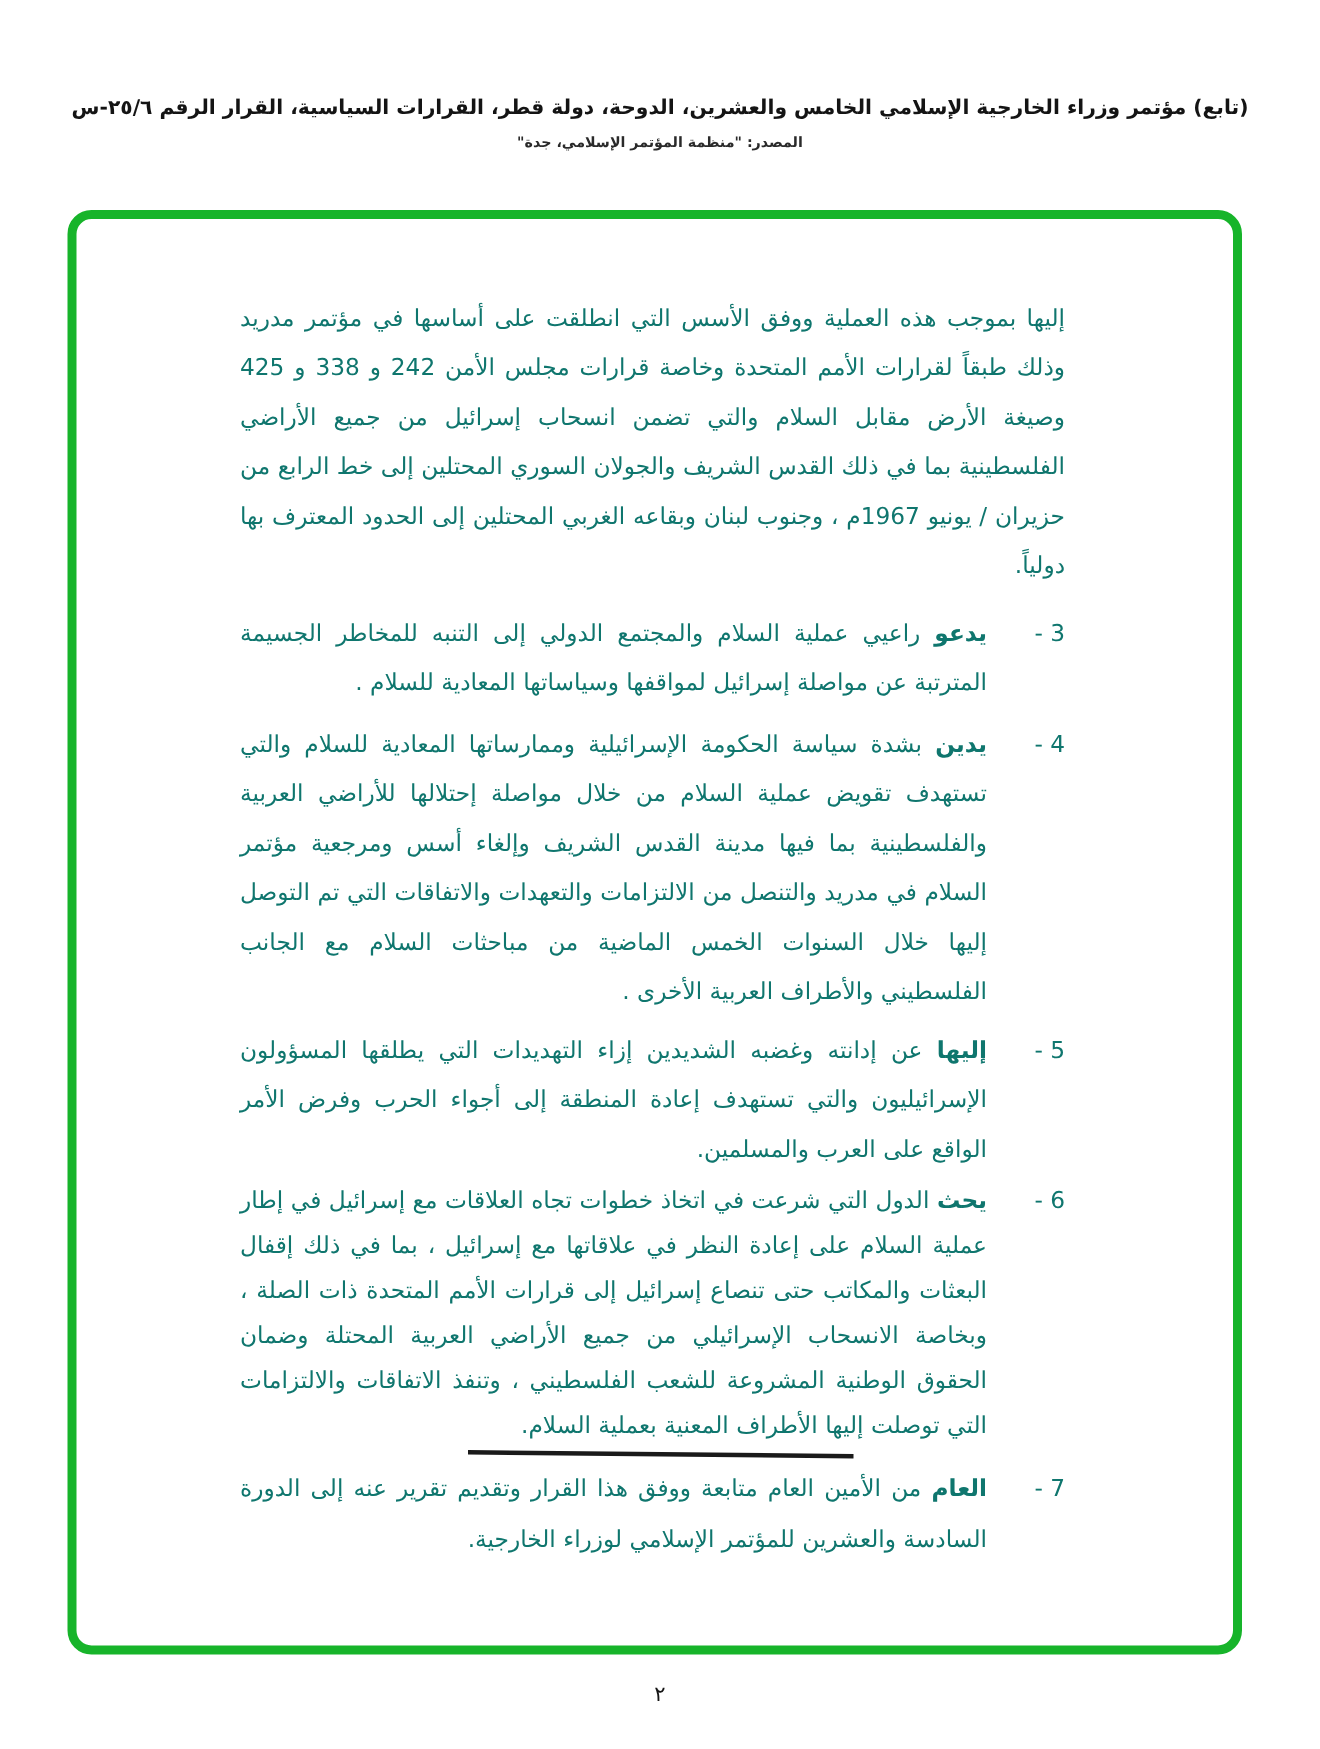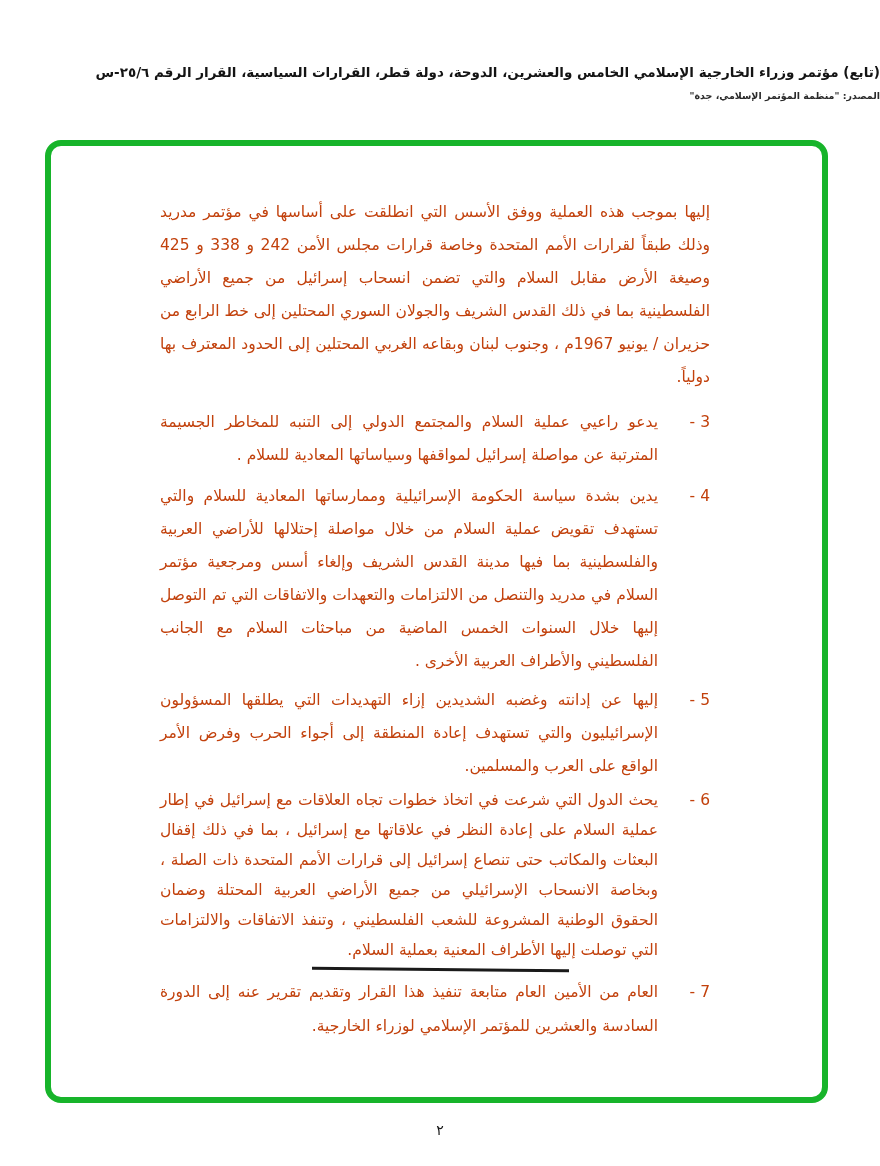--- a/index.html
+++ b/index.html
@@ -12,21 +12,21 @@
   .page {
     position: relative;
     width: 880px; height: 1166px;
     background: #ffffff;
     overflow: hidden;
   }
   
   .doc-header {
     position: absolute;
     top: 64px; left: 0; right: 0;
-    text-align: right;
+    text-align: center;
     direction: rtl;
   }
   .header-line1 {
     font-size: 13.5px;
     font-weight: bold;
     color: #141414;
     white-space: nowrap;
   }
   .header-line2 {
     margin-top: 10px;
@@ -46,21 +46,21 @@
   }
   
   .content {
     position: absolute;
     left: 160px; top: 196px;
     width: 550px;
     direction: rtl;
     font-size: 15.5px;
     line-height: 33px;
     text-align: justify;
-    color: #c2410c;
+    color: #0f766e;
   }
   .intro {
     margin: 0;
   }
   .item {
     display: flex;
     margin: 0;
   }
   .item .num {
     flex: 0 0 52px;
@@ -68,21 +68,21 @@
     direction: rtl;
     text-align: right;
     padding-left: 6px;
     box-sizing: border-box;
     white-space: nowrap;
   }
   .item .itext {
     flex: 1 1 auto;
     text-align: justify;
   }
-  .item .lead { font-weight: normal; }
+  .item .lead { font-weight: bold; }
   .mt-a { margin-top: 12px; }
   .mt-b { margin-top: 8px; }
   .mt-c { margin-top: 6px; }
   .mt-d { margin-top: 2px; }
   .item-6 { line-height: 30px; }
   .item-7 { margin-top: 10px; line-height: 34px; }
   
   .end-rule {
     position: absolute;
     left: 312px; top: 968px;
@@ -131,21 +131,21 @@
       <span class="itext"><b class="lead">إليها</b> <span>عن إدانته وغضبه الشديدين إزاء التهديدات التي يطلقها المسؤولون الإسرائيليون والتي تستهدف إعادة المنطقة إلى أجواء الحرب وفرض الأمر الواقع على العرب والمسلمين.</span></span>
     </div>
 
     <div class="item mt-d item-6">
       <span class="num">6 -</span>
       <span class="itext"><b class="lead">يحث</b> <span>الدول التي شرعت في اتخاذ خطوات تجاه العلاقات مع إسرائيل في إطار عملية السلام على إعادة النظر في علاقاتها مع إسرائيل ، بما في ذلك إقفال البعثات والمكاتب حتى تنصاع إسرائيل إلى قرارات الأمم المتحدة ذات الصلة ، وبخاصة الانسحاب الإسرائيلي من جميع الأراضي العربية المحتلة وضمان الحقوق الوطنية المشروعة للشعب الفلسطيني ، وتنفذ الاتفاقات والالتزامات التي توصلت إليها الأطراف المعنية بعملية السلام.</span></span>
     </div>
 
     <div class="item item-7">
       <span class="num">7 -</span>
-      <span class="itext"><b class="lead">العام</b> <span>من الأمين العام متابعة تنفيذ هذا القرار وتقديم تقرير عنه إلى الدورة السادسة والعشرين للمؤتمر الإسلامي لوزراء الخارجية.</span></span>
+      <span class="itext"><b class="lead">العام</b> <span>من الأمين العام متابعة ووفق هذا القرار وتقديم تقرير عنه إلى الدورة السادسة والعشرين للمؤتمر الإسلامي لوزراء الخارجية.</span></span>
     </div>
 
   </div>
 
   <div class="end-rule"></div>
 
   <div class="page-number">٢</div>
 
 </div>
 

